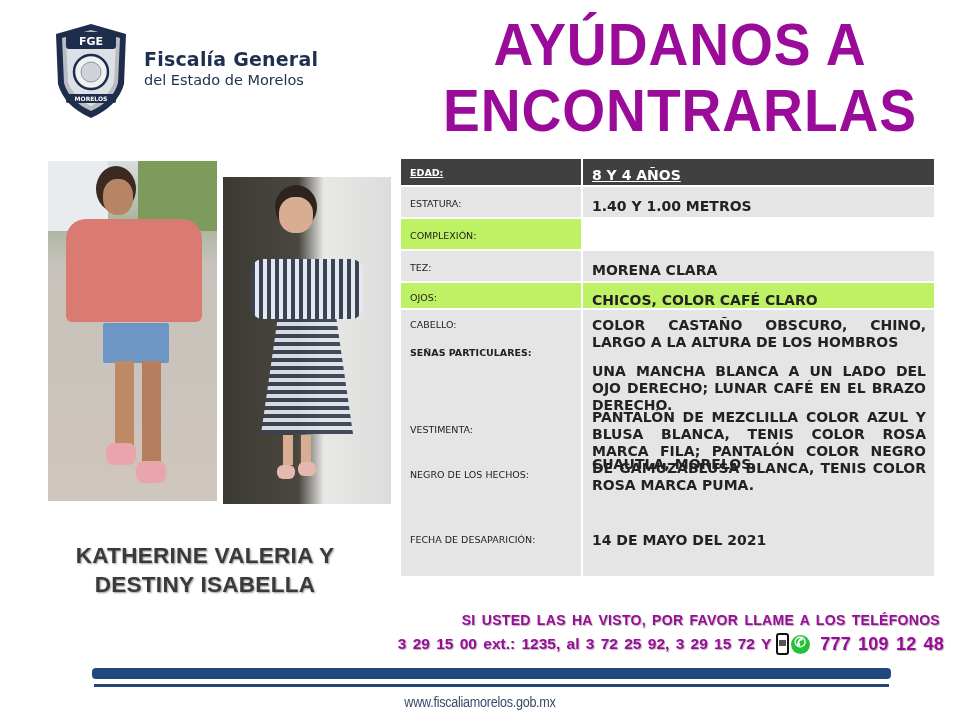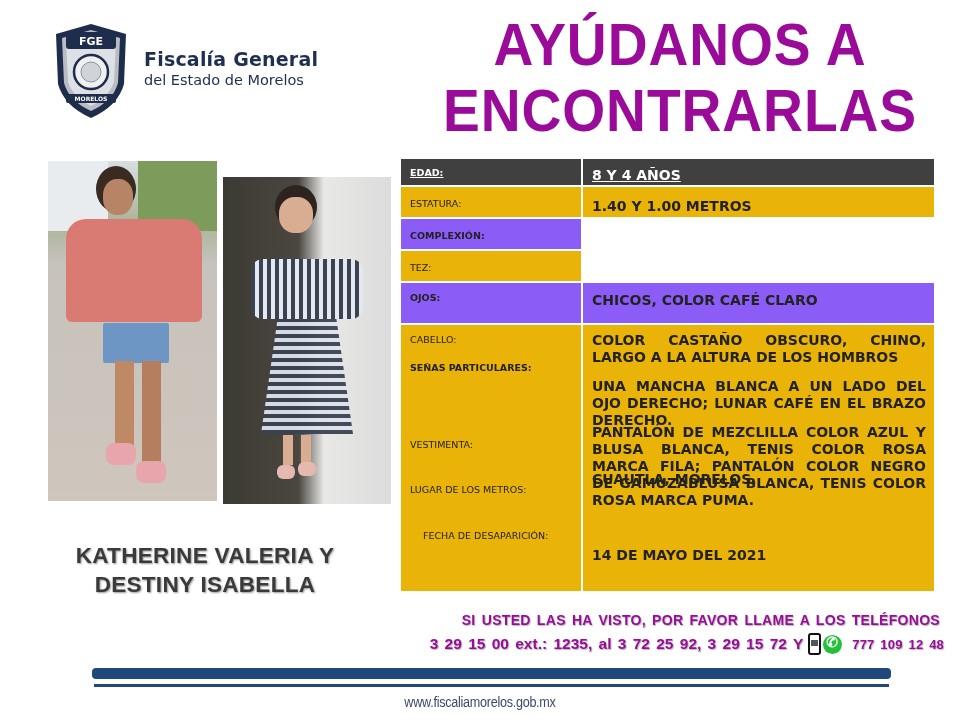--- a/index.html
+++ b/index.html
@@ -21,38 +21,38 @@
   .photo-1 { left: 48px; top: 161px; width: 169px; height: 340px; background: linear-gradient(180deg, #d9dedf 0%, #a9b49a 18%, #c7c2bb 30%, #cfc6bd 100%); }
   .photo-2 { left: 223px; top: 177px; width: 168px; height: 327px; background: linear-gradient(90deg, #3b3a33 0%, #4a4740 45%, #e8e8e6 60%, #dcdcdc 100%); }
   .fig { position: absolute; }
 
   
   .names { position: absolute; left: 40px; top: 541px; width: 330px; text-align: center; font-family: "Liberation Sans", sans-serif; font-weight: bold; font-size: 22.5px; line-height: 29px; color: #3a3a3a; text-shadow: 1px 1px 2px #9a9a9a; letter-spacing: 0.3px; }
 
   
   .info-table { position: absolute; left: 401px; top: 159px; width: 533px; border-collapse: separate; border-spacing: 0; font-family: "DejaVu Sans", sans-serif; }
   .row { display: flex; }
-  .cell { background: #eab308; border-right: 2px solid #ffffff; border-bottom: 2px solid #ffffff; font-size: 9.5px; color: #222; padding: 0 0 0 9px; }
+  .cell { background: #e5e5e5; border-right: 2px solid #ffffff; border-bottom: 2px solid #ffffff; font-size: 9.5px; color: #222; padding: 0 0 0 9px; }
   .cell.lbl { width: 182px; }
   .cell.val { width: 351px; border-right: none; font-weight: bold; font-size: 14px; padding-right: 8px; }
   .row.head .cell { background: #404040; color: #ffffff; font-weight: bold; text-decoration: underline; }
-  .row.alt .cell { background: #8b5cf6; font-weight: bold; }
+  .row.alt .cell { background: #bef264; }
   .r-edad .cell { height: 28px; padding-top: 8px; }
   .r-std .cell { height: 32px; padding-top: 11px; }
-  .r-ojos .cell { height: 42px; padding-top: 9px; }
+  .r-ojos .cell { height: 27px; padding-top: 9px; }
   .r-big .cell { height: 268px; position: relative; padding: 0; }
   .abs { position: absolute; }
   .lbl-txt { left: 9px; }
   .val-txt { left: 9px; width: 334px; text-align: justify; line-height: 17px; }
 
   
   .cta { position: absolute; left: 378px; top: 612px; width: 566px; font-family: "Liberation Sans", sans-serif; font-weight: bold; color: #9a0b99; text-shadow: 1px 1px 1px #b7b7b7; }
   .cta-line1 { font-size: 14px; text-align: right; padding-right: 4px; letter-spacing: 0.3px; word-spacing: 2px; }
   .cta-line2 { font-size: 15.5px; display: flex; align-items: center; justify-content: flex-end; margin-top: 5px; white-space: nowrap; word-spacing: 2px; }
-  .cta-big { font-size: 13px; margin-left: 10px; letter-spacing: 0.2px; }
+  .cta-big { font-size: 18px; margin-left: 10px; letter-spacing: 0.2px; }
   .phone-icon { display: inline-block; width: 13px; height: 22px; border: 2px solid #111; border-radius: 3px; position: relative; margin-left: 5px; background: #fff; }
   .phone-icon::after { content: ""; position: absolute; left: 1px; top: 5px; width: 7px; height: 6px; background: #555; }
   .wa-icon { display: inline-block; width: 19px; height: 19px; border-radius: 50%; background: #25c03a; margin-left: 2px; position: relative; }
   .wa-icon::after { content: "✆"; position: absolute; left: 3px; top: -1px; font-size: 14px; color: #fff; text-shadow: none; }
 
   
   .bar-thick { position: absolute; left: 92px; top: 668px; width: 799px; height: 11px; background: #1f497d; border-radius: 4px; }
   .bar-thin { position: absolute; left: 94px; top: 684px; width: 795px; height: 3px; background: #1f497d; }
   .footer-url { position: absolute; left: 0; width: 960px; top: 694px; text-align: center; font-family: "Liberation Sans", sans-serif; font-size: 14px; color: #3a4a6a; letter-spacing: -0.3px; transform: scaleX(0.9); }
 </style>
@@ -119,32 +119,33 @@
   </div>
   <div class="row r-std">
     <div class="cell lbl">ESTATURA:</div>
     <div class="cell val">1.40 Y 1.00 METROS</div>
   </div>
   <div class="row alt r-std">
     <div class="cell lbl">COMPLEXIÓN:</div>
   </div>
   <div class="row r-std">
     <div class="cell lbl">TEZ:</div>
+    <div class="cell val">MORENA CLARA</div>
   </div>
   <div class="row alt r-ojos">
     <div class="cell lbl">OJOS:</div>
     <div class="cell val">CHICOS, COLOR CAFÉ CLARO</div>
   </div>
   <div class="row r-big">
     <div class="cell lbl">
       <div class="abs lbl-txt" style="top:9px;">CABELLO:</div>
       <div class="abs lbl-txt" style="top:37px;font-weight:bold;">SEÑAS PARTICULARES:</div>
       <div class="abs lbl-txt" style="top:114px;">VESTIMENTA:</div>
-      <div class="abs lbl-txt" style="top:159px;">LUGAR DE LOS METROS:</div>
-      <div class="abs lbl-txt" style="top:205px;margin-left:13px;">FECHA DE DESAPARICIÓN:</div>
+      <div class="abs lbl-txt" style="top:159px;">NEGRO DE LOS HECHOS:</div>
+      <div class="abs lbl-txt" style="top:224px;">FECHA DE DESAPARICIÓN:</div>
     </div>
     <div class="cell val">
       <div class="abs val-txt" style="top:7px;">COLOR CASTAÑO OBSCURO, CHINO, LARGO A LA ALTURA DE LOS HOMBROS</div>
       <div class="abs val-txt" style="top:53px;">UNA MANCHA BLANCA A UN LADO DEL OJO DERECHO;  LUNAR CAFÉ EN EL BRAZO DERECHO.</div>
       <div class="abs val-txt" style="top:99px;">PANTALÓN DE MEZCLILLA COLOR AZUL Y BLUSA BLANCA, TENIS COLOR ROSA MARCA FILA;  PANTALÓN COLOR NEGRO DE GAMUZABLUSA BLANCA, TENIS COLOR ROSA MARCA PUMA.</div>
       <div class="abs val-txt" style="top:146px;">CUAUTLA, MORELOS.</div>
       <div class="abs val-txt" style="top:222px;">14 DE MAYO  DEL 2021</div>
     </div>
   </div>
 </div>

